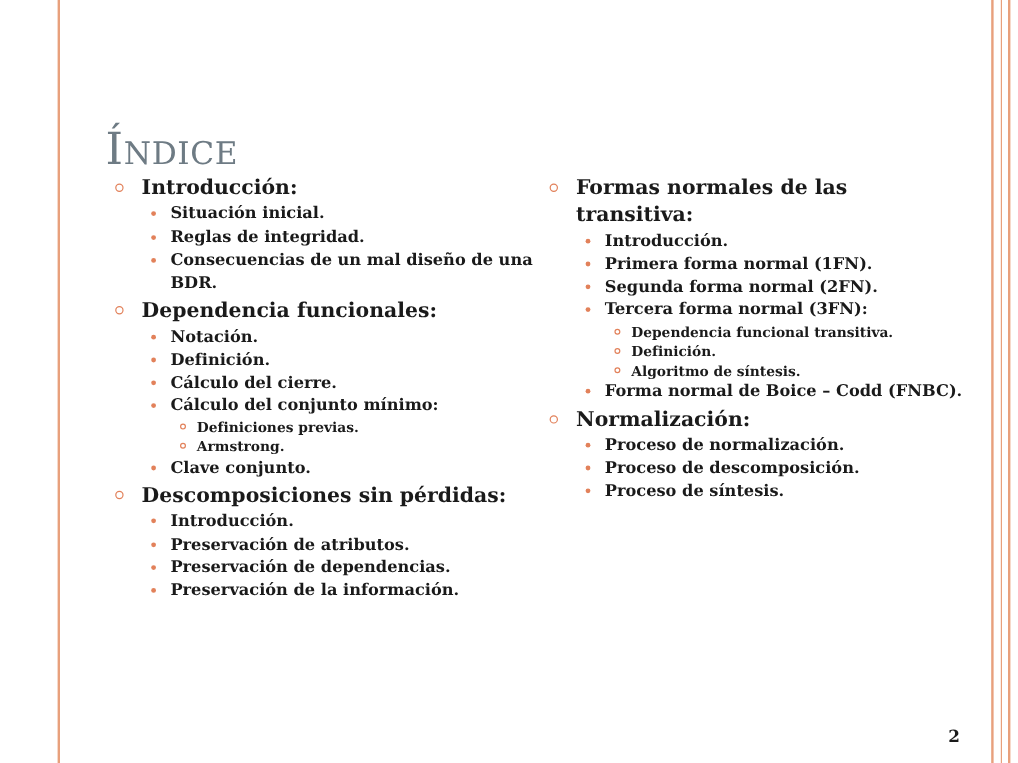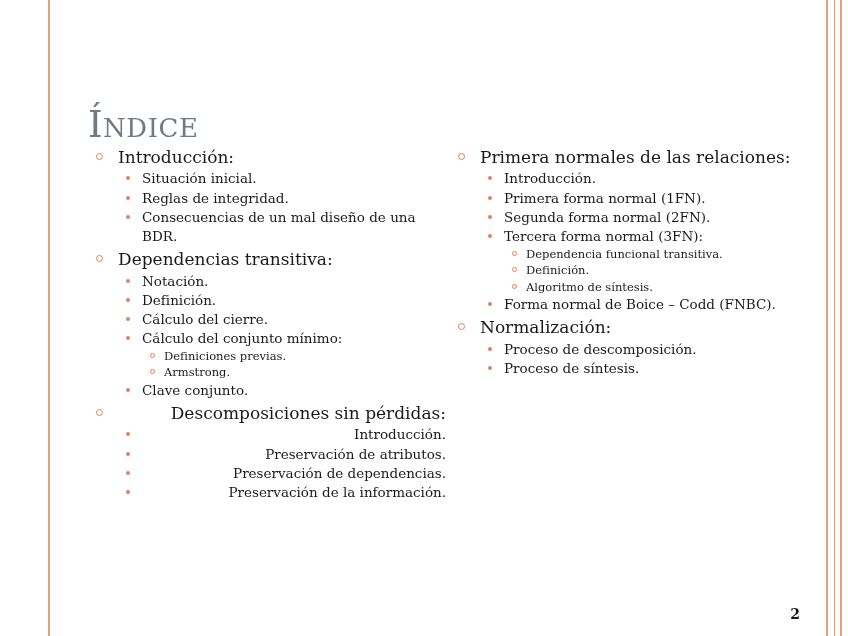--- a/index.html
+++ b/index.html
@@ -60,20 +60,21 @@
     white-space: nowrap;
   }
 
   .columns {
     position: absolute;
     left: 44px;
     right: 40px;
     top: 146px;
     display: flex;
     gap: 0;
+    font-weight: bold;
   }
   .col {
     width: 390px;
   }
   .col.right {
     margin-left: 4px;
   }
 
   ul {
     list-style: none;
@@ -137,21 +138,20 @@
     left: 8px;
     top: 5px;
     width: 5px;
     height: 5px;
     border: 1.2px solid #e2815a;
     border-radius: 50%;
     box-sizing: border-box;
   }
   .gap-after {
     margin-bottom: 8px !important;
-    text-align: right;
   }
   .page-number {
     position: absolute;
     right: 48px;
     bottom: 14px;
     font-size: 14px;
     font-weight: bold;
     color: #1a1a1a;
     font-family: "DejaVu Serif", serif;
   }
@@ -189,21 +189,21 @@
             </li>
             <li>
               <span class="bullet2"></span>
               <span>Consecuencias de un mal diseño de una BDR.</span>
             </li>
           </ul>
         </li>
 
         <li>
           <span class="bullet1"></span>
-          <span>Dependencias transitiva:</span>
+          <span>Dependencia funcionales:</span>
           <ul class="lvl2">
             <li>
               <span class="bullet2"></span>
               <span>Notación.</span>
             </li>
             <li>
               <span class="bullet2"></span>
               <span>Definición.</span>
             </li>
             <li>
@@ -255,21 +255,21 @@
         </li>
 
       </ul>
     </div>
 
     <div class="col right">
       <ul class="lvl1">
 
         <li>
           <span class="bullet1"></span>
-          <span>Primera normales de las relaciones:</span>
+          <span>Formas normales de las transitiva:</span>
           <ul class="lvl2">
             <li>
               <span class="bullet2"></span>
               <span>Introducción.</span>
             </li>
             <li>
               <span class="bullet2"></span>
               <span>Primera forma normal (1FN).</span>
             </li>
             <li>
@@ -300,20 +300,24 @@
             </li>
           </ul>
         </li>
 
         <li>
           <span class="bullet1"></span>
           <span>Normalización:</span>
           <ul class="lvl2">
             <li>
               <span class="bullet2"></span>
+              <span>Proceso de normalización.</span>
+            </li>
+            <li>
+              <span class="bullet2"></span>
               <span>Proceso de descomposición.</span>
             </li>
             <li>
               <span class="bullet2"></span>
               <span>Proceso de síntesis.</span>
             </li>
           </ul>
         </li>
 
       </ul>

